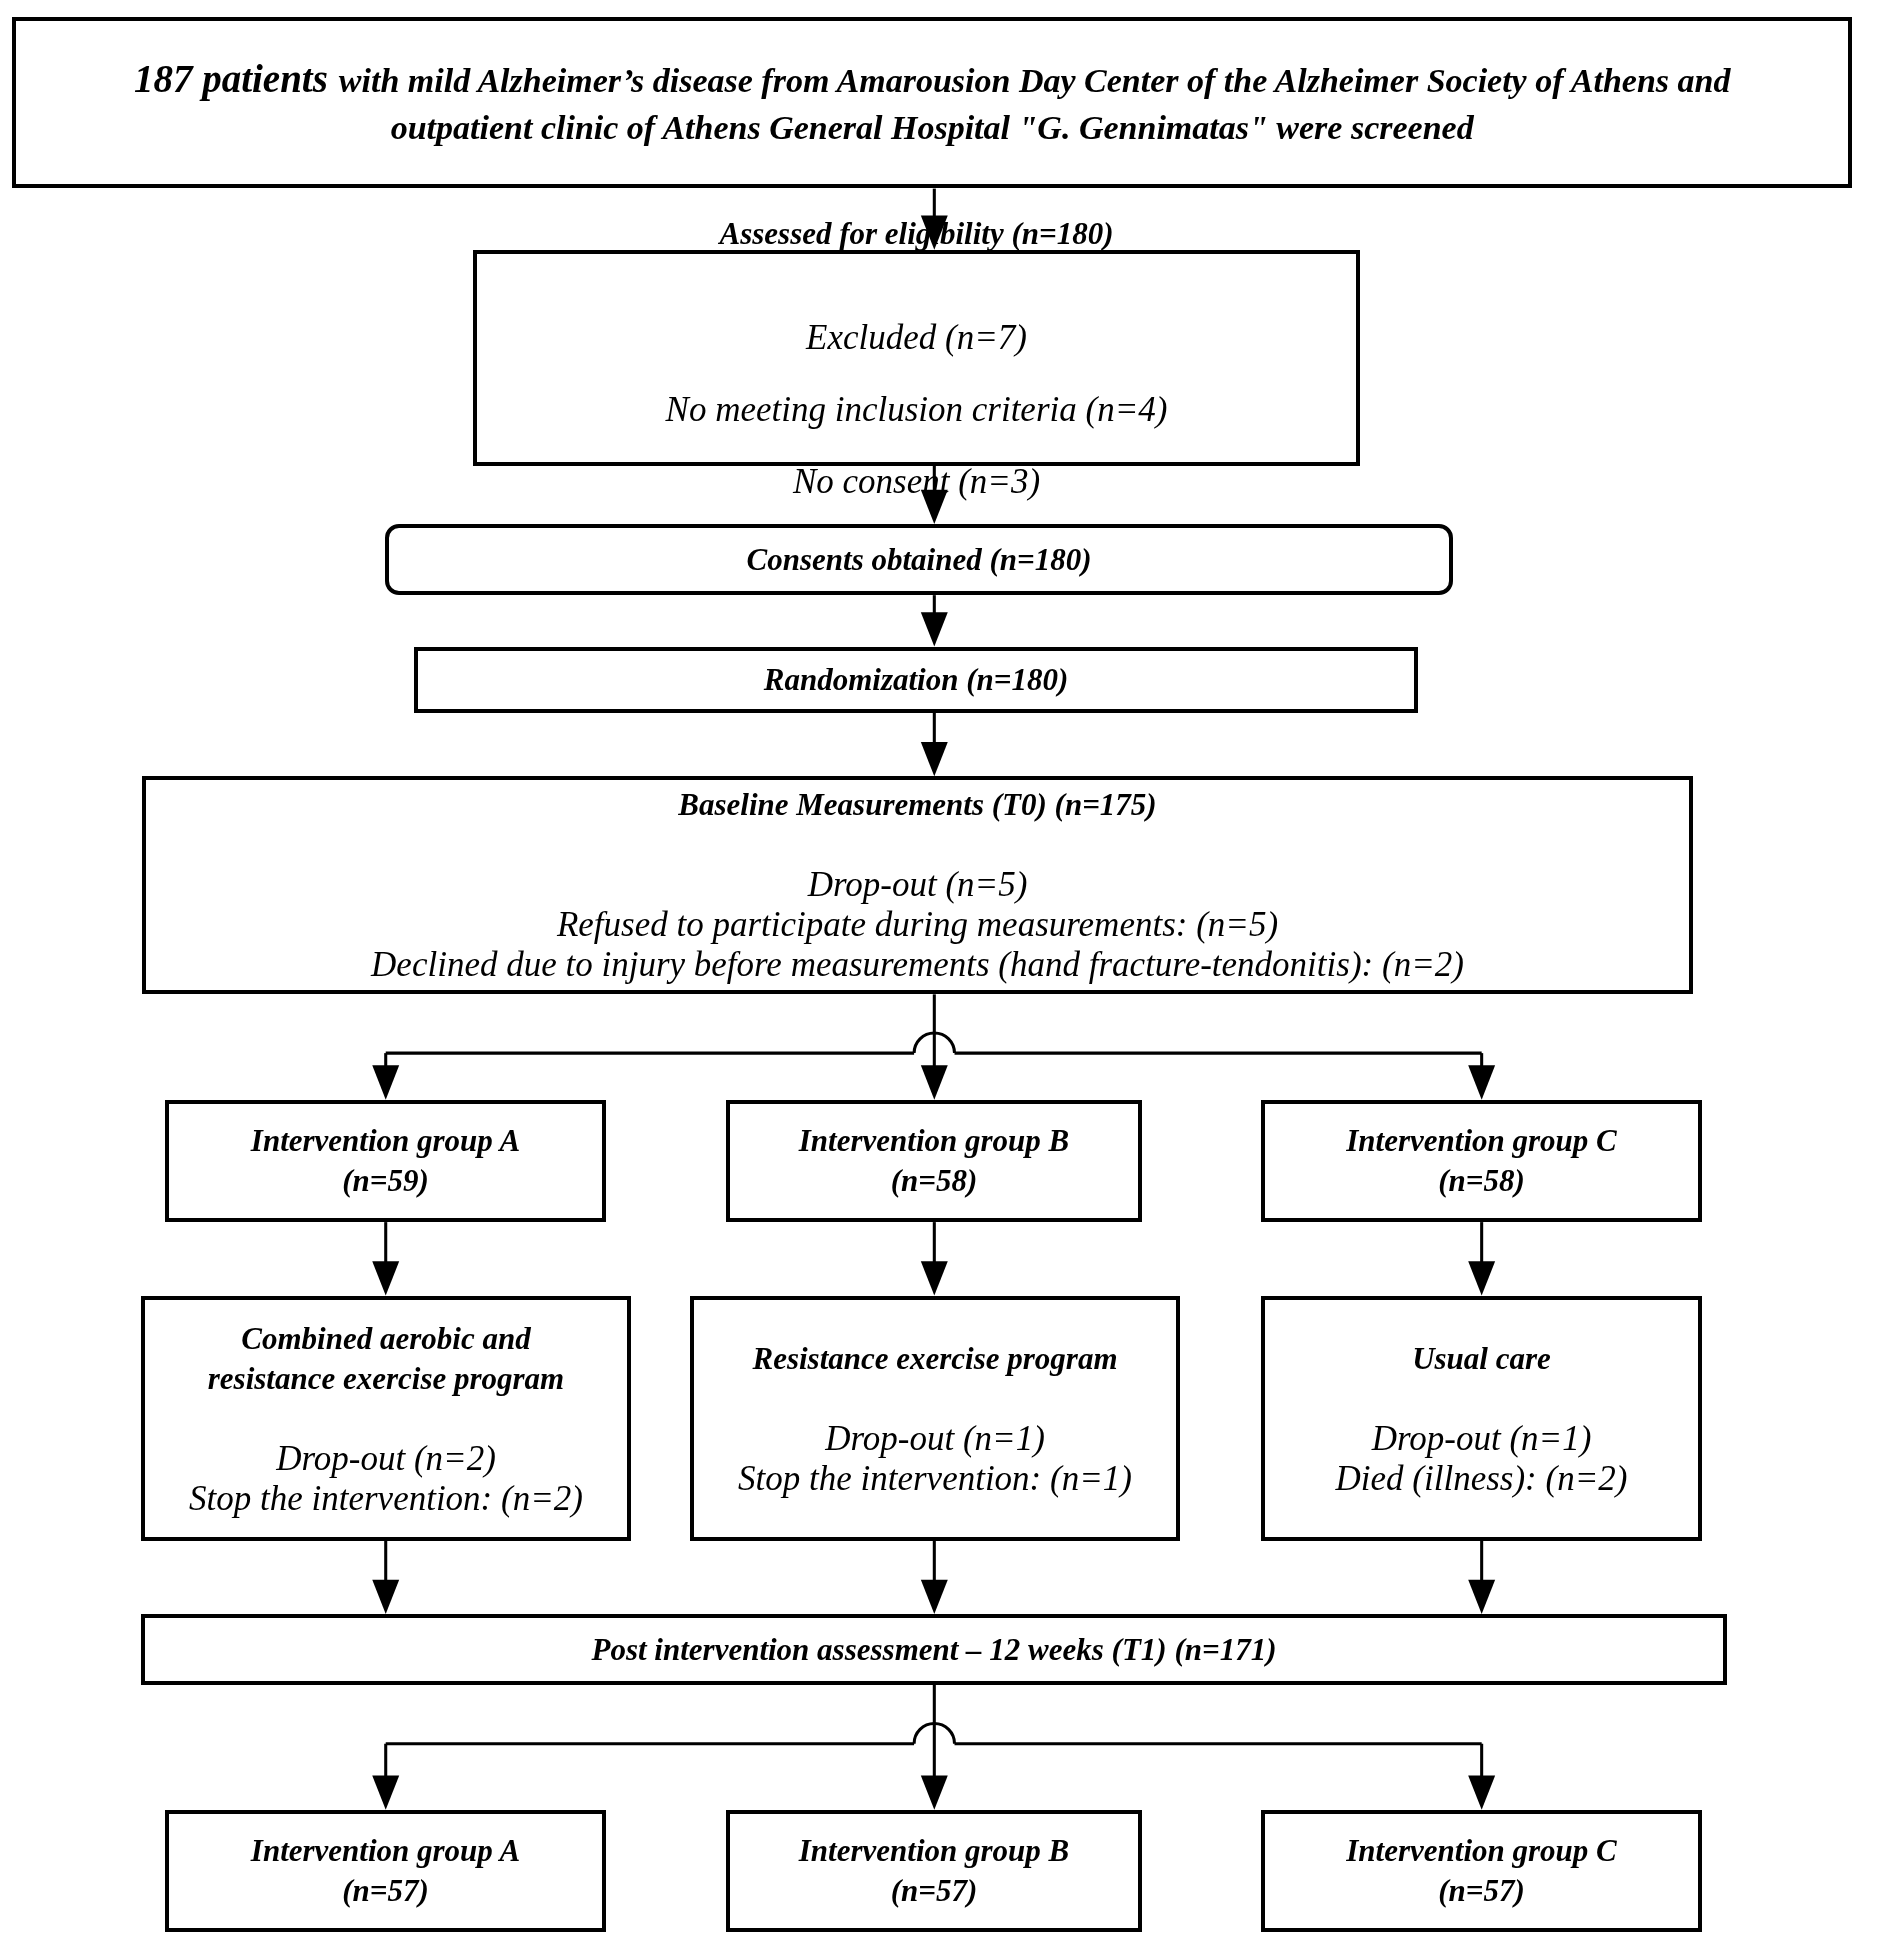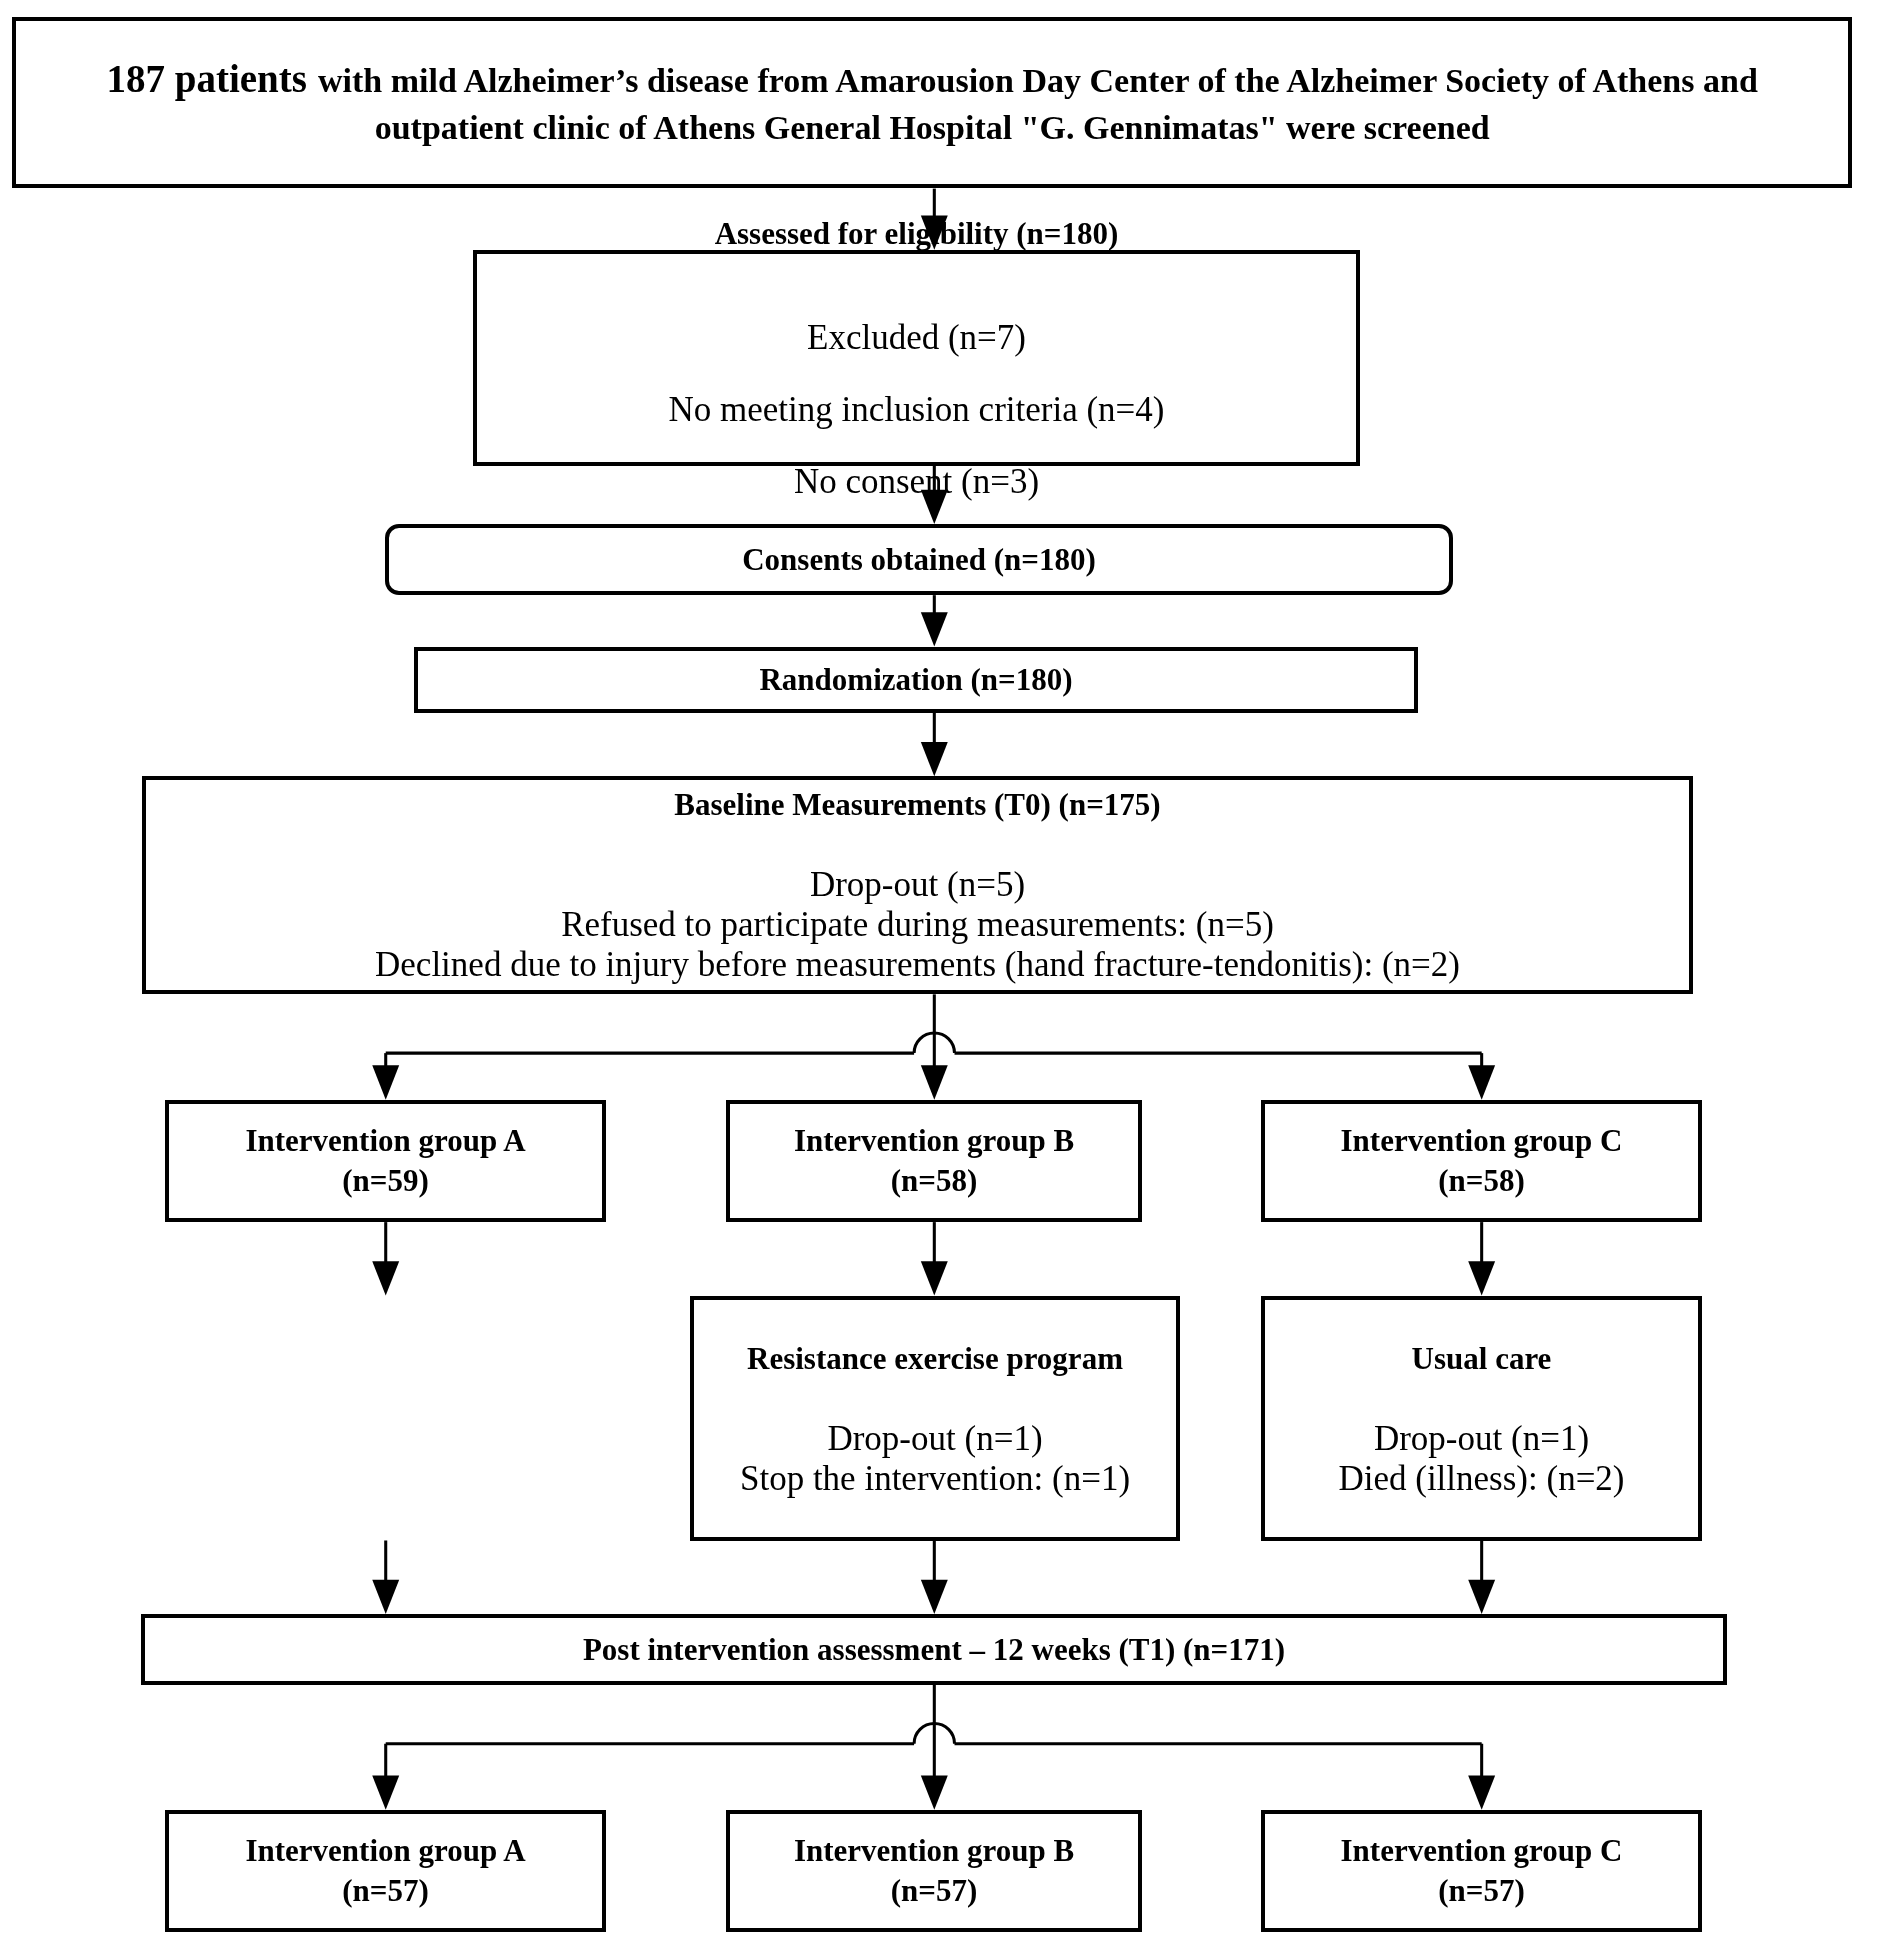--- a/index.html
+++ b/index.html
@@ -3,20 +3,21 @@
 <meta charset="utf-8">
 <style>
   html, body { margin: 0; padding: 0; background: #ffffff; }
   #canvas {
     position: relative;
     width: 1593px;
     height: 1955px;
     background: #ffffff;
     font-family: "Liberation Serif", "DejaVu Serif", serif;
     color: #000000;
+    font-style: italic;
   }
   #connectors {
     position: absolute;
     left: 0; top: 0;
     width: 1898px; height: 1955px;
   }
   .box {
     position: absolute;
     box-sizing: border-box;
     border: 4.9px solid #000000;
@@ -163,20 +164,27 @@
   </div>
   <div class="box" id="box-group-b">
     <div class="line t">Intervention group B</div>
     <div class="line t">(n=58)</div>
   </div>
   <div class="box" id="box-group-c">
     <div class="line t">Intervention group C</div>
     <div class="line t">(n=58)</div>
   </div>
 
+  <div class="box" id="box-program-a">
+    <div class="line t">Combined aerobic and</div>
+    <div class="line t">resistance exercise program</div>
+    <div class="spacer"></div>
+    <div class="line">Drop-out (n=2)</div>
+    <div class="line">Stop the intervention: (n=2)</div>
+  </div>
   <div class="box" id="box-program-b">
     <div class="line t">Resistance exercise program</div>
     <div class="spacer"></div>
     <div class="line">Drop-out (n=1)</div>
     <div class="line">Stop the intervention: (n=1)</div>
   </div>
   <div class="box" id="box-program-c">
     <div class="line t">Usual care</div>
     <div class="spacer"></div>
     <div class="line">Drop-out (n=1)</div>

